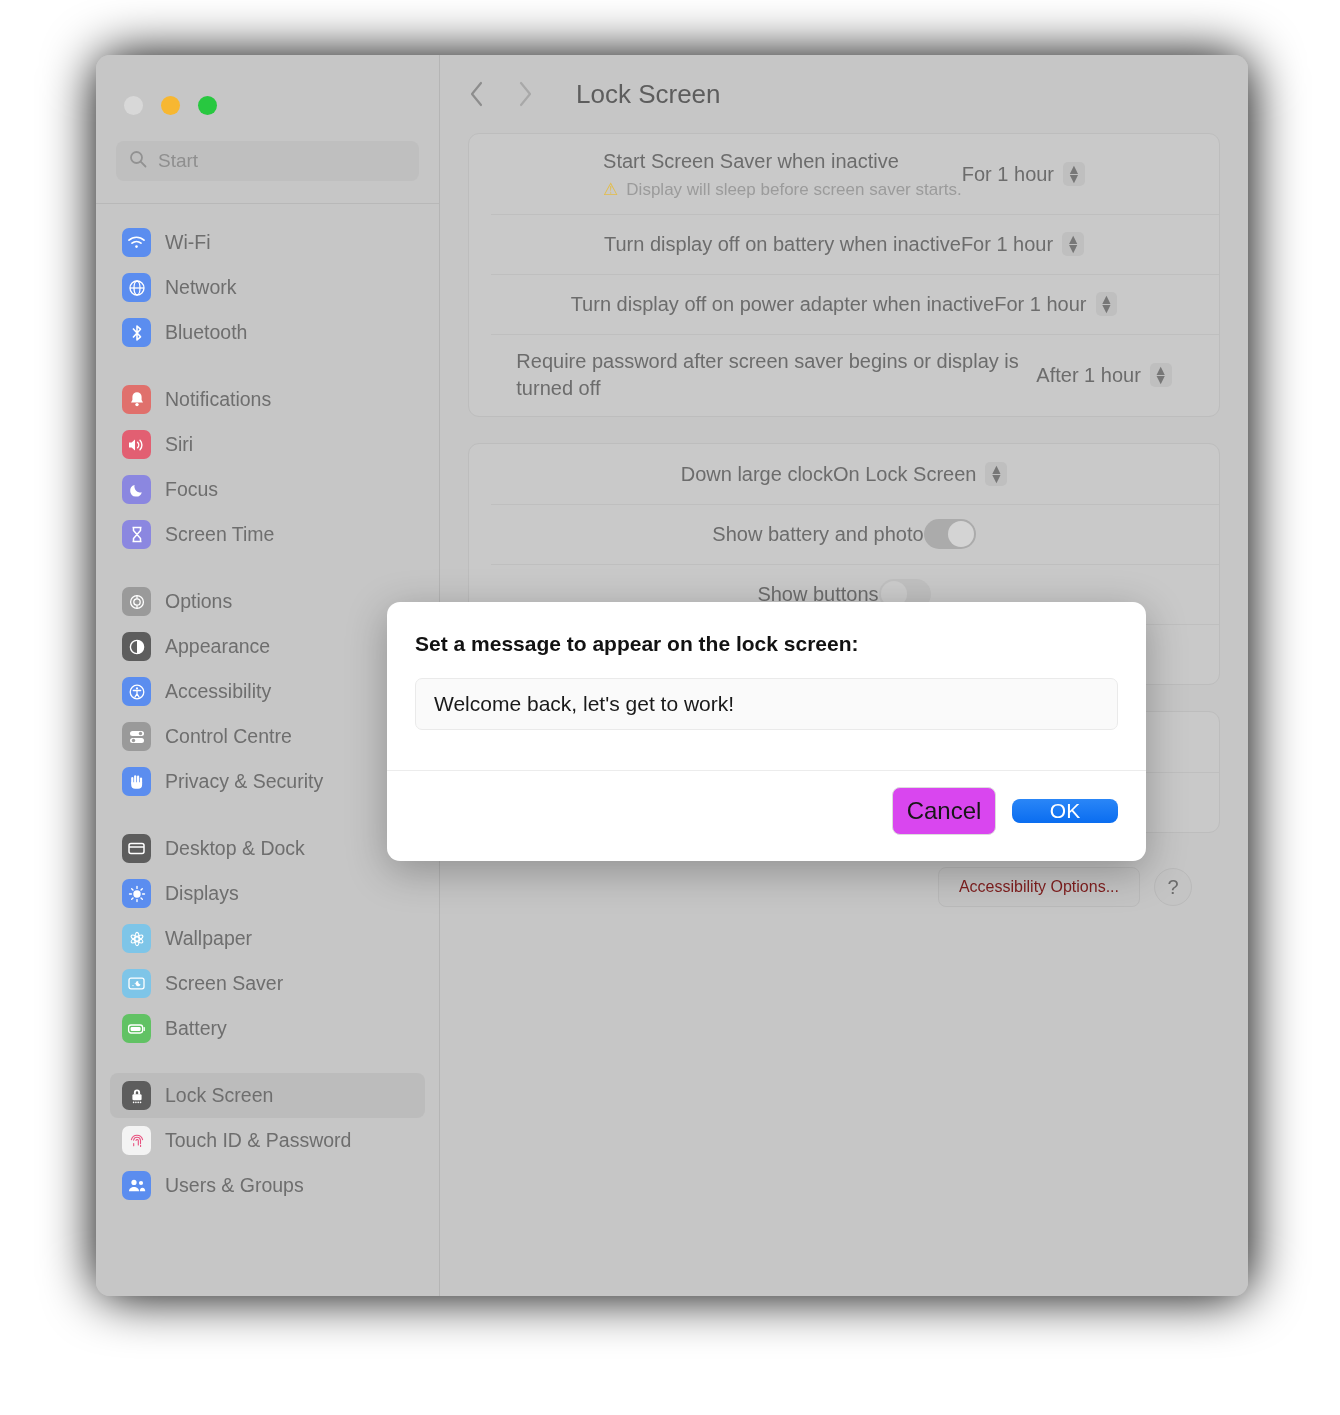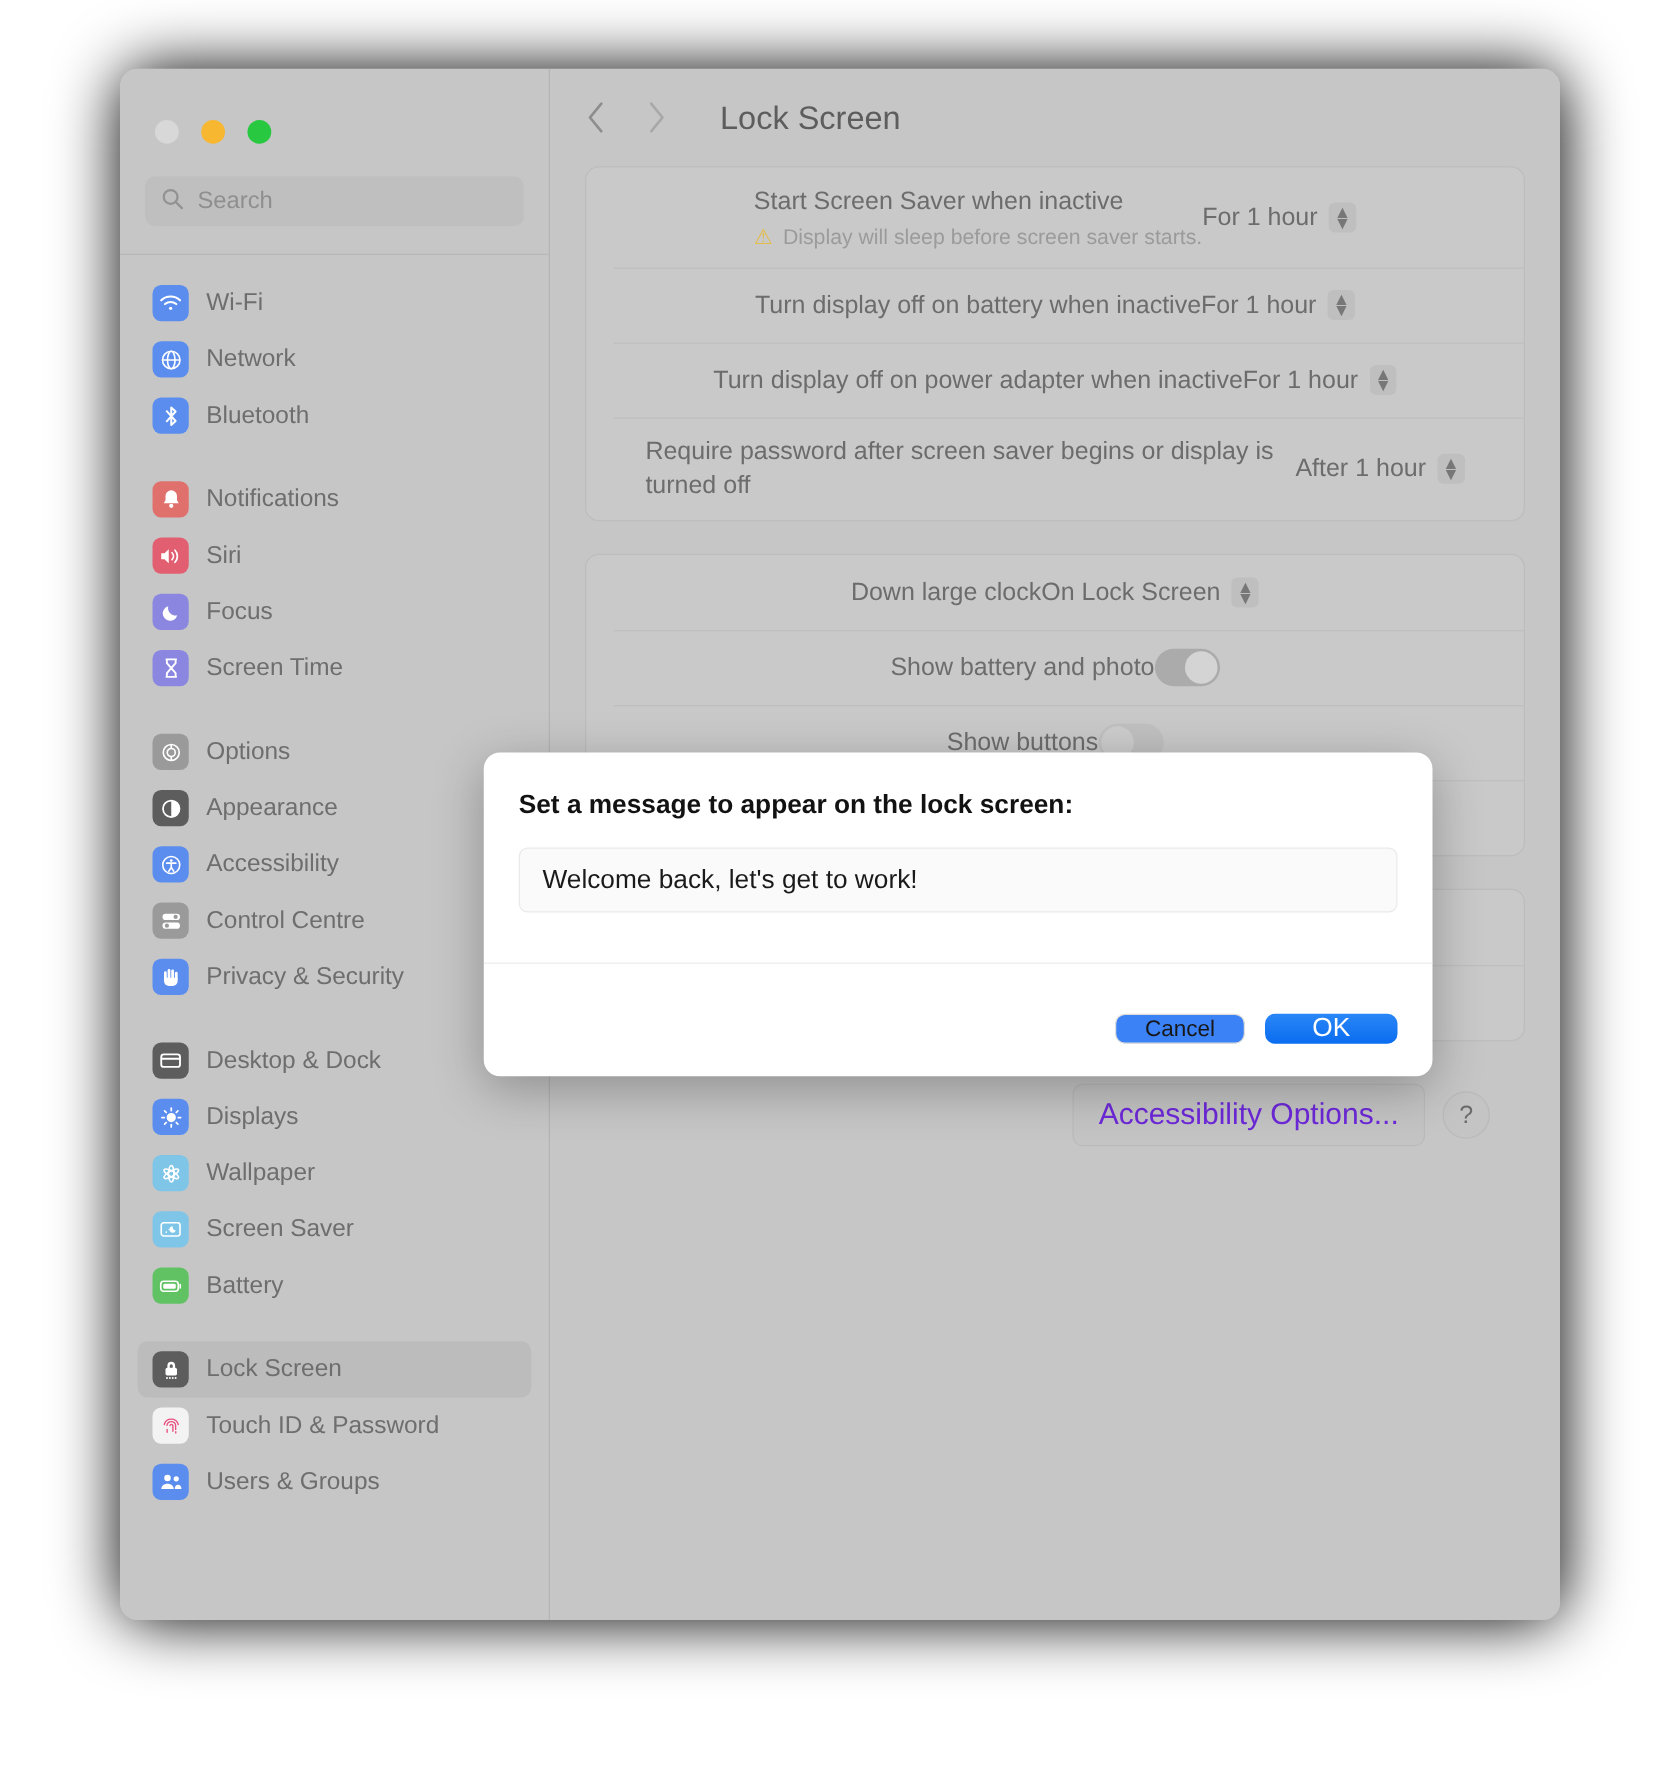--- a/index.html
+++ b/index.html
@@ -138,21 +138,21 @@
     content:""; position:absolute; left:5px; top:5px; width:7px; height:7px;
     border-radius:50%; background:#7b7b7b;
   }
 
   .footer-btns{
     display:flex; justify-content:flex-end; align-items:center; gap:14px;
     padding:8px 28px 0 28px;
   }
   .wide-btn{
     background:#c4c4c4; border:1px solid #bababa; border-radius:8px;
-    padding:10px 20px; font-size:24px; color:#6d28d9;
+    padding:10px 20px; font-size:16px; color:#7f1d1d;
   }
   .help-btn{
     width:38px; height:38px; border-radius:50%;
     background:#c4c4c4; border:1px solid #bababa;
     display:flex; align-items:center; justify-content:center;
     font-size:20px; color:#6c6c6c;
   }
 
   
   .modal{
@@ -168,22 +168,22 @@
     border:1px solid #eaeaea; border-radius:7px;
     display:flex; align-items:center; padding:0 18px;
     font-size:21px; color:#1a1a1a;
   }
   .modal-sep{ position:absolute; left:0; right:0; top:168px; height:1px; background:#ececec; }
   .modal-actions{
     position:absolute; right:28px; bottom:26px;
     display:flex; align-items:center; gap:16px;
   }
   .btn-cancel{
-    background:#3b82f6; border:1px solid #dcdcdc; border-radius:8px;
-    min-width:104px; height:24px; font-size:18px; color:#171717;
+    background:#d946ef; border:1px solid #dcdcdc; border-radius:8px;
+    min-width:104px; height:48px; font-size:24px; color:#171717;
     display:flex; align-items:center; justify-content:center;
   }
   .btn-ok{
     background:linear-gradient(180deg,#2a86f7 0%,#0a6df0 100%);
     border:none; border-radius:8px;
     min-width:106px; height:24px; font-size:21px; color:#ffffff; font-weight:500;
     display:flex; align-items:center; justify-content:center;
   }
 </style>
 </head>
@@ -203,21 +203,21 @@
       </div>
 
       <div class="search-wrap">
         <div class="search-field">
           <span>
             <svg width="20" height="20" viewBox="0 0 20 20" fill="none" stroke="#6e6e6e" stroke-width="1.8">
               <circle cx="8.5" cy="8.5" r="5.5"></circle>
                 <line x1="12.7" y1="12.7" x2="17.5" y2="17.5" stroke-linecap="round"></line>
             </svg>
           </span>
-          <span class="search-ph">Search</span>
+          <span class="search-ph">Start</span>
         </div>
       </div>
       <div class="sb-divider"></div>
 
       <div class="sb-scroll">
 
         <div class="sb-group">
           <div class="sb-item">
             <span class="sb-icon" style="background:#5b8def">
               <svg width="17" height="13" viewBox="0 0 17 13" fill="none" stroke="#fff" stroke-width="1.7" stroke-linecap="round">

